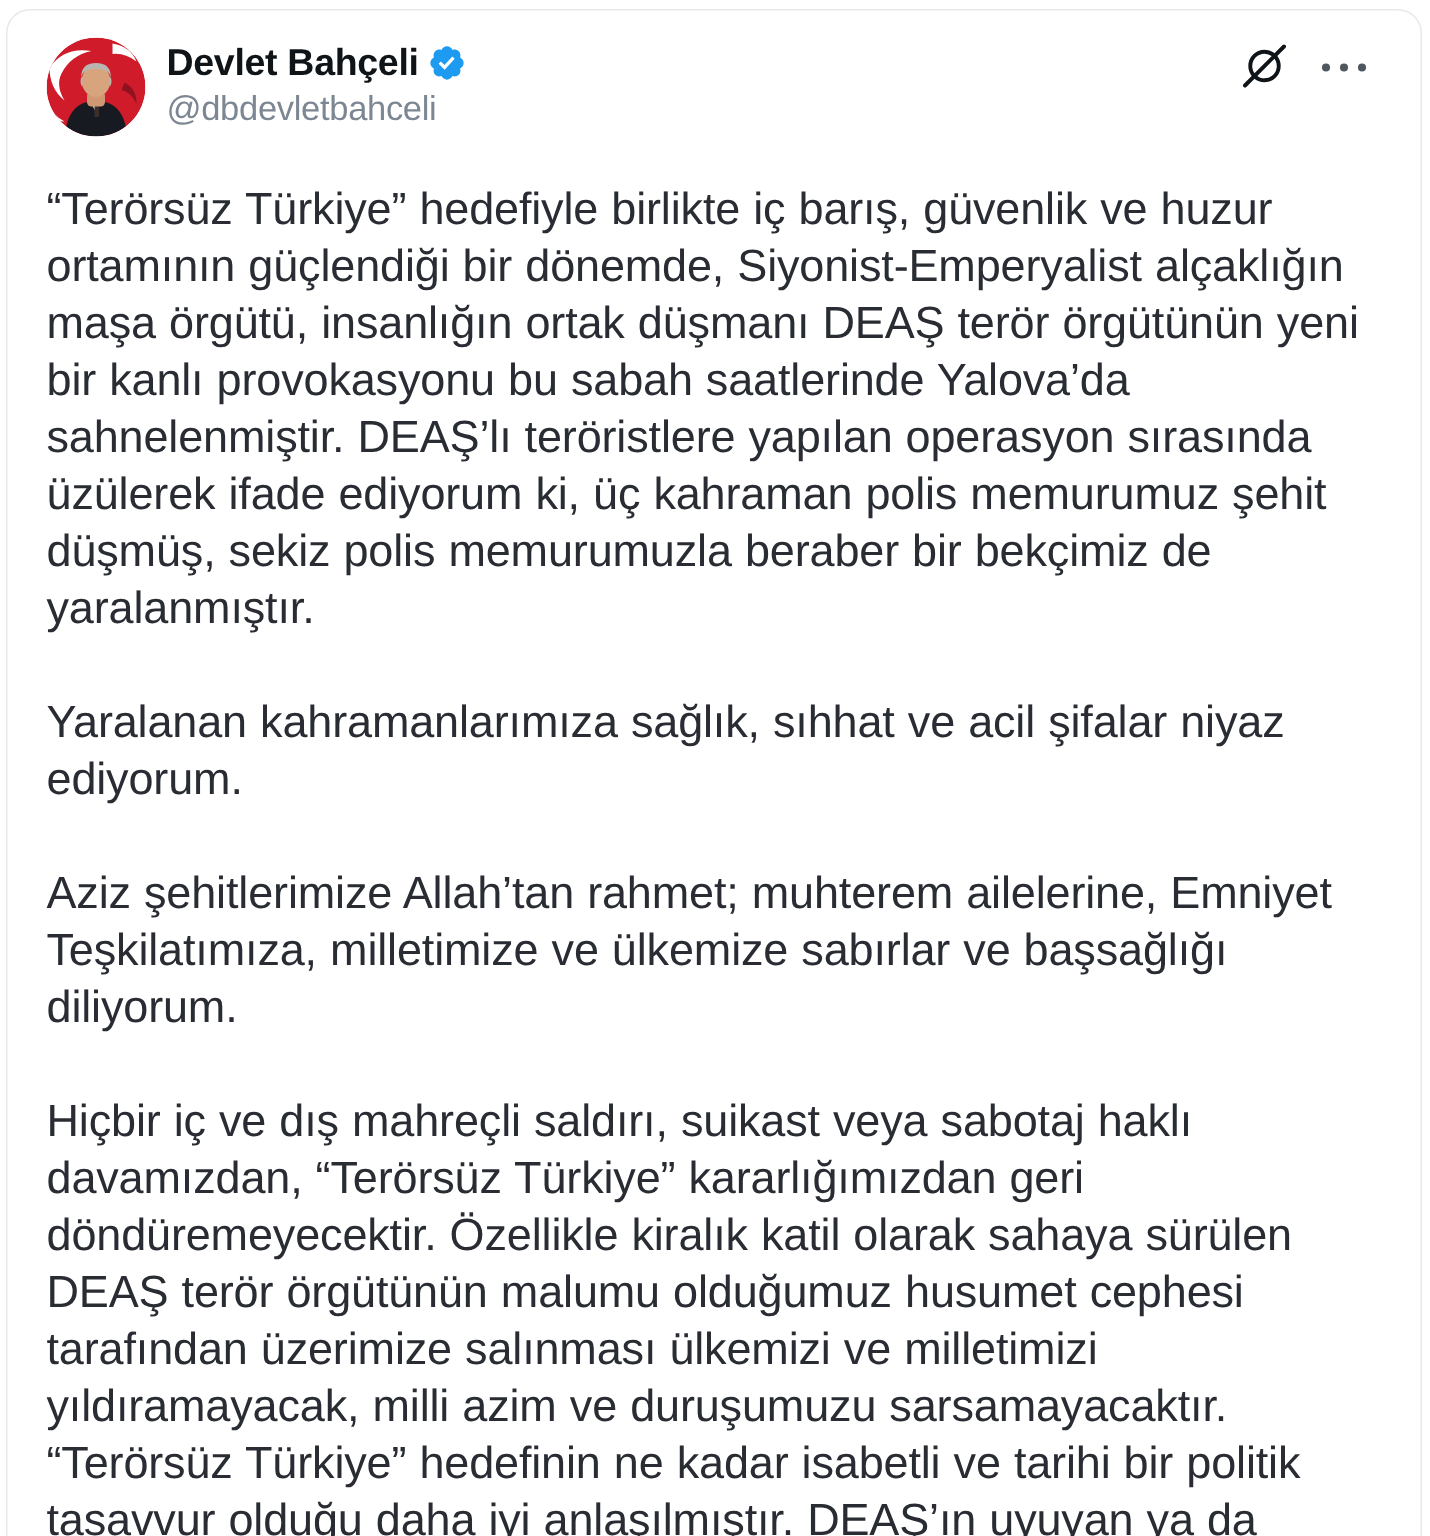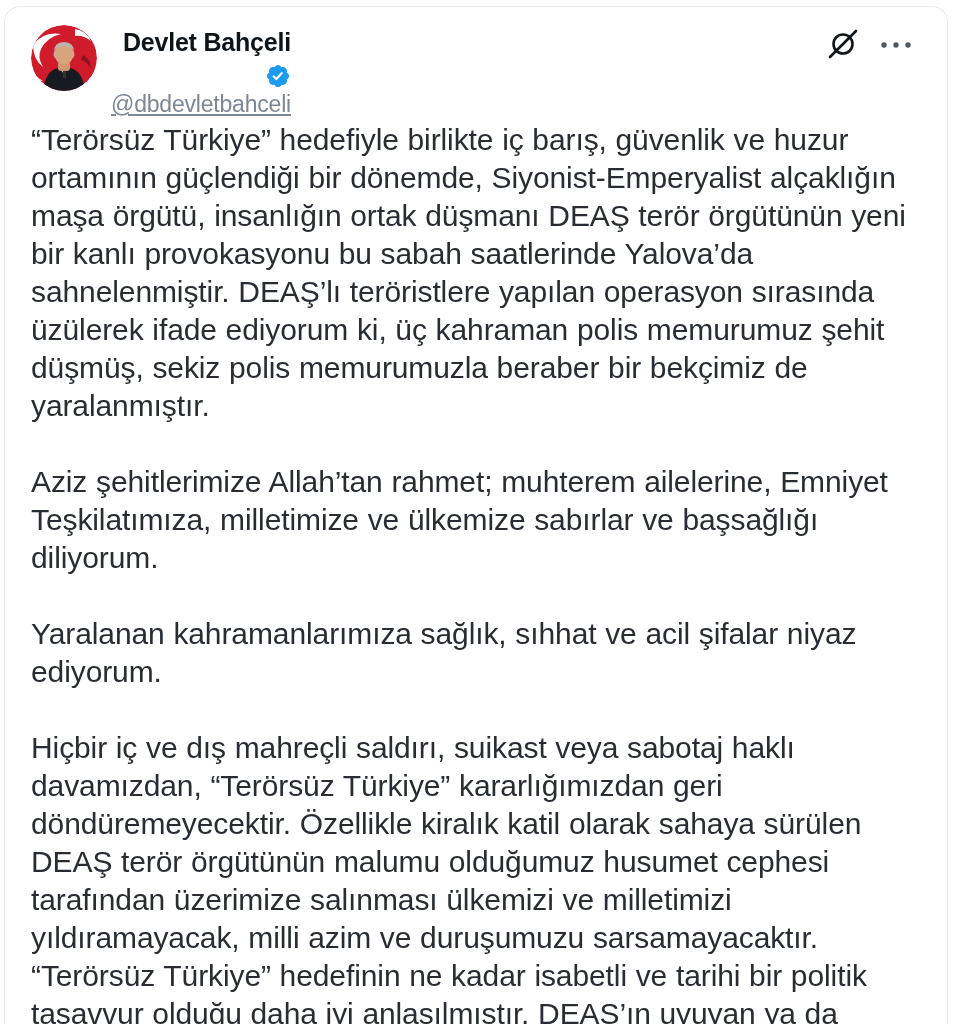--- a/index.html
+++ b/index.html
@@ -43,44 +43,42 @@
     overflow: hidden;
     cursor: pointer;
   }
   .author {
     position: absolute;
     left: 106px;
     top: 20px;
   }
   .name-row {
     display: flex;
-    align-items: flex-end;
+    align-items: center;
     gap: 6px;
-    flex-direction: column;
   }
   .name {
     font-size: 25px;
     font-weight: bold;
     color: #0f1419;
     letter-spacing: -0.2px;
     line-height: 30px;
     cursor: pointer;
   }
   .badge {
     display: inline-flex;
     width: 26px;
     height: 26px;
   }
   .handle {
     font-size: 23px;
     color: #7d8793;
     line-height: 30px;
     letter-spacing: -0.2px;
     cursor: pointer;
-    text-decoration: underline;
   }
   .header-actions {
     position: absolute;
     right: 34px;
     top: 22px;
     display: flex;
     align-items: center;
     gap: 20px;
   }
   .grok {
@@ -174,19 +172,19 @@
             <circle cx="5" cy="5" r="2.7" fill="#50585f"></circle>
             <circle cx="17" cy="5" r="2.7" fill="#50585f"></circle>
             <circle cx="29" cy="5" r="2.7" fill="#50585f"></circle>
           </svg>
         </span>
       </div>
     </div>
 
     <div class="body">
       <p class="tweet-p">“Terörsüz Türkiye” hedefiyle birlikte iç barış, güvenlik ve huzur ortamının güçlendiği bir dönemde, Siyonist-Emperyalist alçaklığın maşa örgütü, insanlığın ortak düşmanı DEAŞ terör örgütünün yeni bir kanlı provokasyonu bu sabah saatlerinde Yalova’da sahnelenmiştir. DEAŞ’lı teröristlere yapılan operasyon sırasında üzülerek ifade ediyorum ki, üç kahraman polis memurumuz şehit düşmüş, sekiz polis memurumuzla beraber bir bekçimiz de yaralanmıştır.</p>
+      <p class="tweet-p">Yaralanan kahramanlarımıza sağlık, sıhhat ve acil şifalar niyaz ediyorum.</p>
       <p class="tweet-p">Aziz şehitlerimize Allah’tan rahmet; muhterem ailelerine, Emniyet Teşkilatımıza, milletimize ve ülkemize sabırlar ve başsağlığı diliyorum.</p>
-      <p class="tweet-p">Yaralanan kahramanlarımıza sağlık, sıhhat ve acil şifalar niyaz ediyorum.</p>
       <p class="tweet-p">Hiçbir iç ve dış mahreçli saldırı, suikast veya sabotaj haklı davamızdan, “Terörsüz Türkiye” kararlığımızdan geri döndüremeyecektir. Özellikle kiralık katil olarak sahaya sürülen DEAŞ terör örgütünün malumu olduğumuz husumet cephesi tarafından üzerimize salınması ülkemizi ve milletimizi yıldıramayacak, milli azim ve duruşumuzu sarsamayacaktır. “Terörsüz Türkiye” hedefinin ne kadar isabetli ve tarihi bir politik tasavvur olduğu daha iyi anlaşılmıştır. DEAŞ’ın uyuyan ya da uyanık, atıl ya da hareketli terörist hücrelerinin temizlenmesi hususunda tavizsiz mücadele sürdürülecek, bu aziz vatanda hiçbir teröriste, hiçbir hain ve düşman emeline müsaade edilmeyecektir Milletimiz müsterih olsun, terör musibetinin kökü her cihetten kazınacaktır.</p>
     </div>
 
   </div>
 </div>
 
 </body></html>

